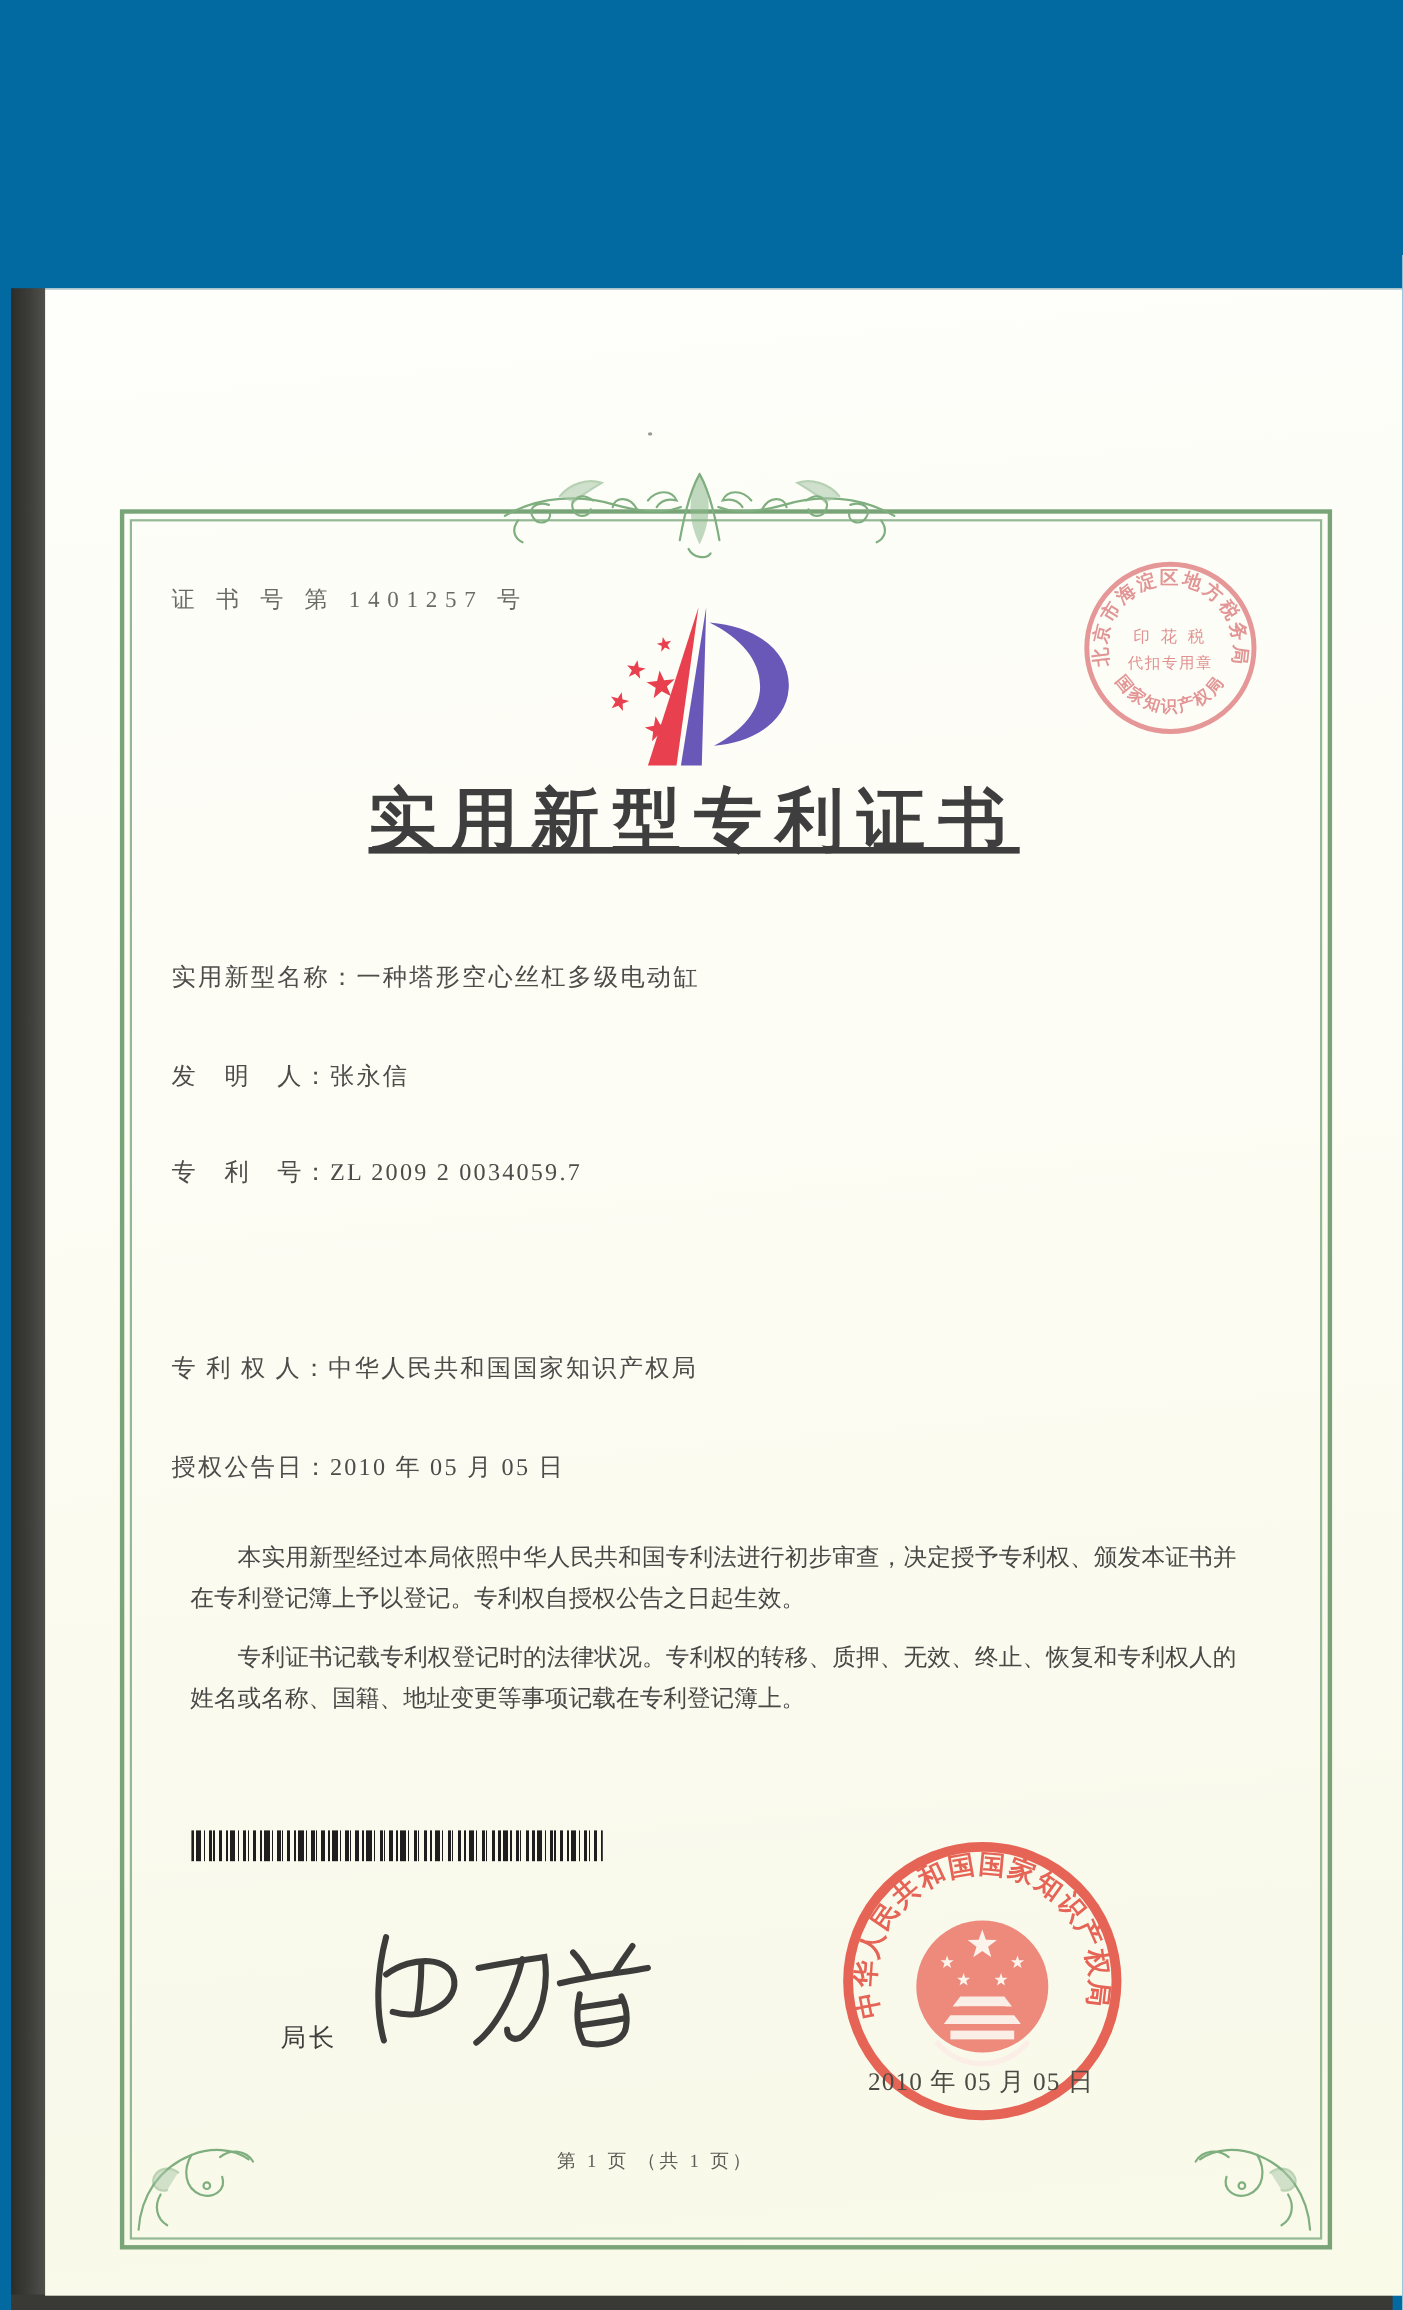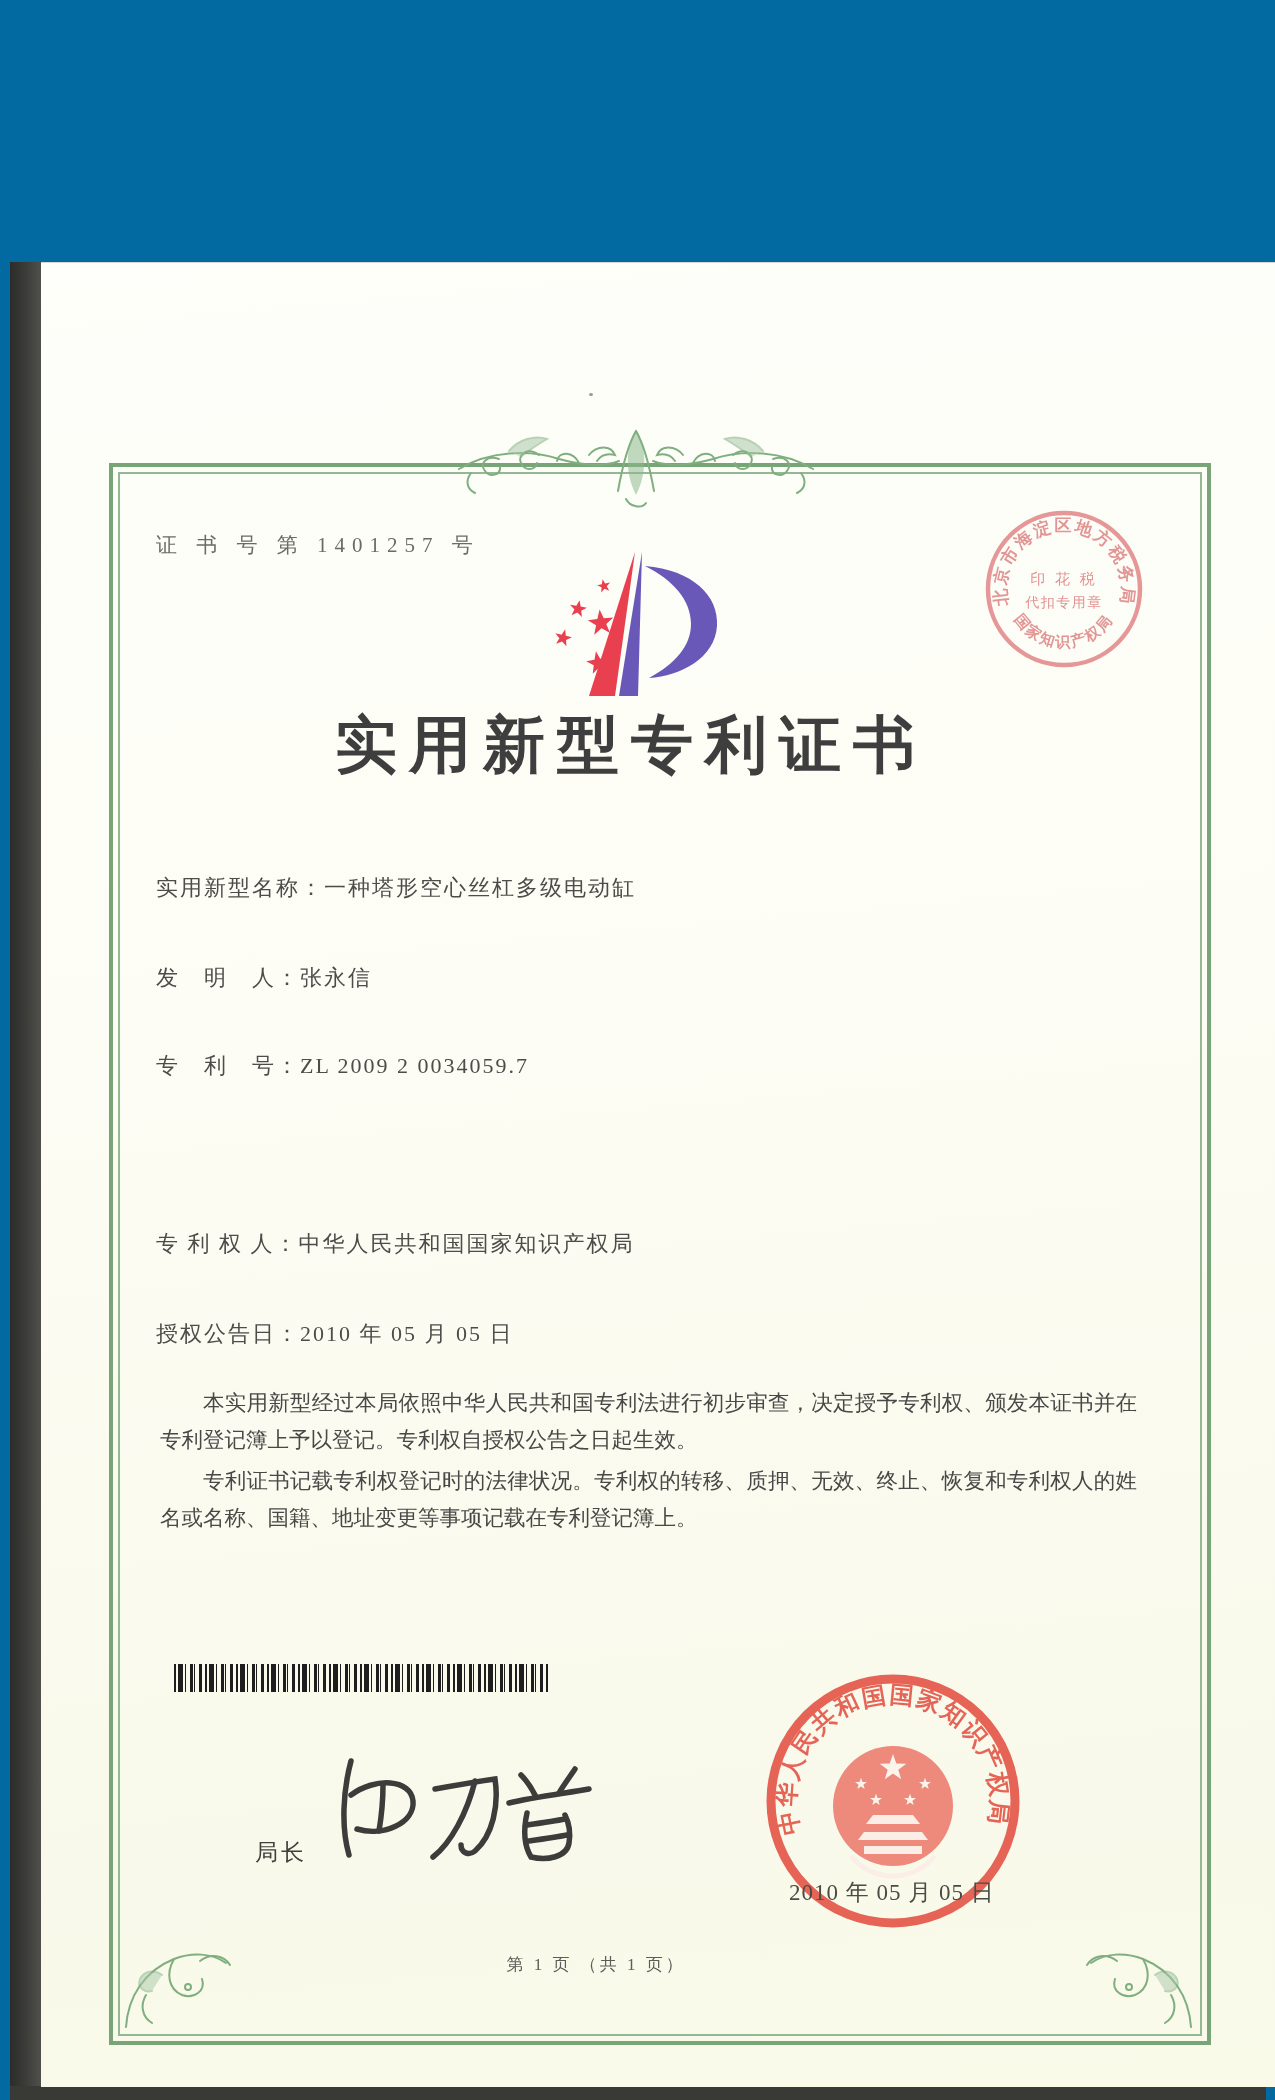--- a/index.html
+++ b/index.html
@@ -15,28 +15,28 @@
          border-top:1px solid #d8d8d2;}
   
   .frame-outer{position:absolute;left:68px;top:200px;width:1094px;height:1574px;
                border:4px solid #78a478;}
   .frame-inner{position:absolute;left:5px;top:5px;right:5px;bottom:5px;border:2px solid #93b893;}
   .ornament{position:absolute;pointer-events:none;}
   
   .cert-no{position:absolute;left:115px;top:268px;font-size:21px;color:#6b6b66;letter-spacing:7px;}
   .logo{position:absolute;left:500px;top:281px;width:210px;height:160px;}
   .title{position:absolute;left:60px;top:440px;width:1060px;text-align:center;
-         font-size:62px;font-weight:700;color:#3e3e3e;letter-spacing:12px;}
+         font-size:62px;font-weight:700;color:#3e3e3e;letter-spacing:12px;text-decoration:underline;}
   .field{position:absolute;left:115px;font-size:22px;color:#4c4c4a;letter-spacing:2px;white-space:nowrap;}
   .field .lab{color:#4c4c4a;}
   .field .val{color:#4c4c4a;}
   .f0{top:610px}.f1{top:700px}.f2{top:788px}.f3{top:878px}.f4{top:966px}.f5{top:1056px}
   .body-text{position:absolute;left:115px;top:1118px;width:985px;font-size:21.5px;
              line-height:37px;color:#484846;text-align:justify;}
-  .body-text p{margin:4px;text-indent:2em;}
+  .body-text p{margin:17px;text-indent:2em;}
   .barcode{position:absolute;left:133px;top:1401px;width:374px;height:28px;
     background:repeating-linear-gradient(90deg,
       #1e1e1e 0 2px,transparent 2px 4px,#1e1e1e 4px 9px,transparent 9px 11px,
       #1e1e1e 11px 12px,transparent 12px 16px,#1e1e1e 16px 19px,transparent 19px 20px,
       #1e1e1e 20px 21px,transparent 21px 25px,#1e1e1e 25px 28px,transparent 28px 31px);}
   .director{position:absolute;left:214px;top:1574px;font-size:23px;color:#3f3f3d;letter-spacing:3px;}
   .signature{position:absolute;left:282px;top:1488px;width:300px;height:120px;}
   .stamp-tax{position:absolute;left:938px;top:241px;width:170px;height:170px;opacity:.88;}
   .seal-office{position:absolute;left:717px;top:1403px;width:270px;height:270px;opacity:.92;}
   .issue-date{position:absolute;left:748px;top:1614px;font-size:23px;color:#4b4b45;

